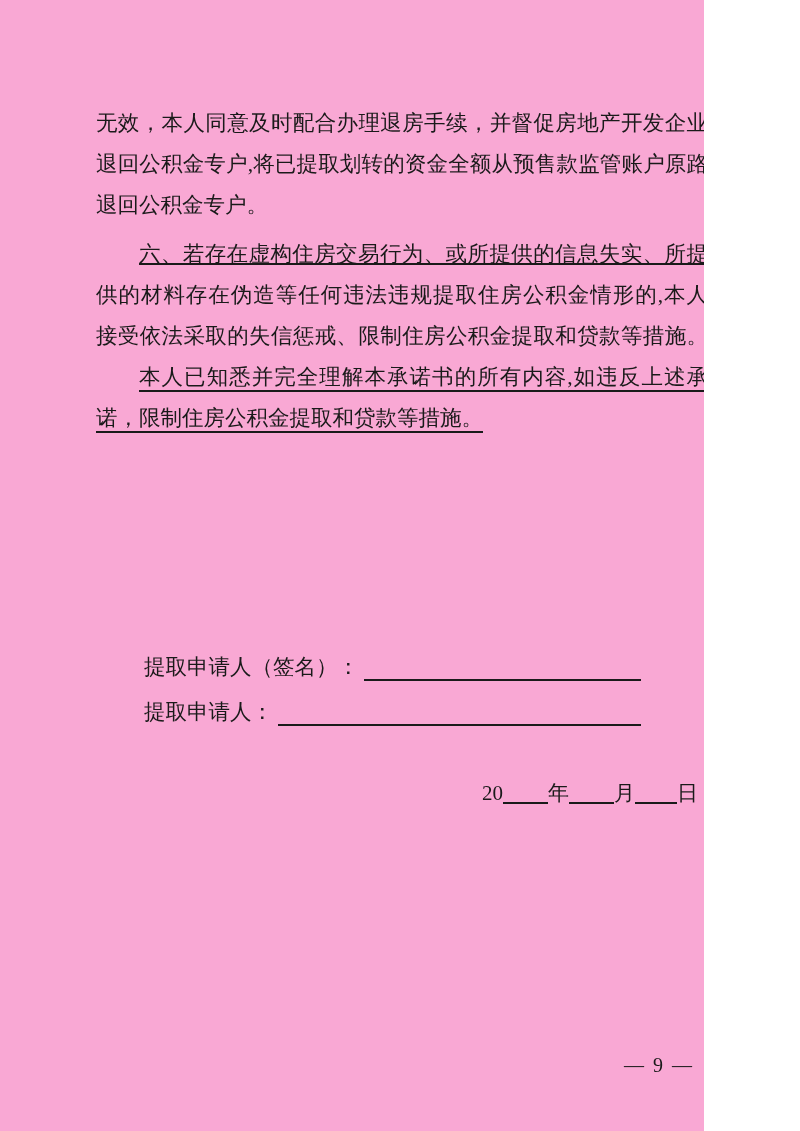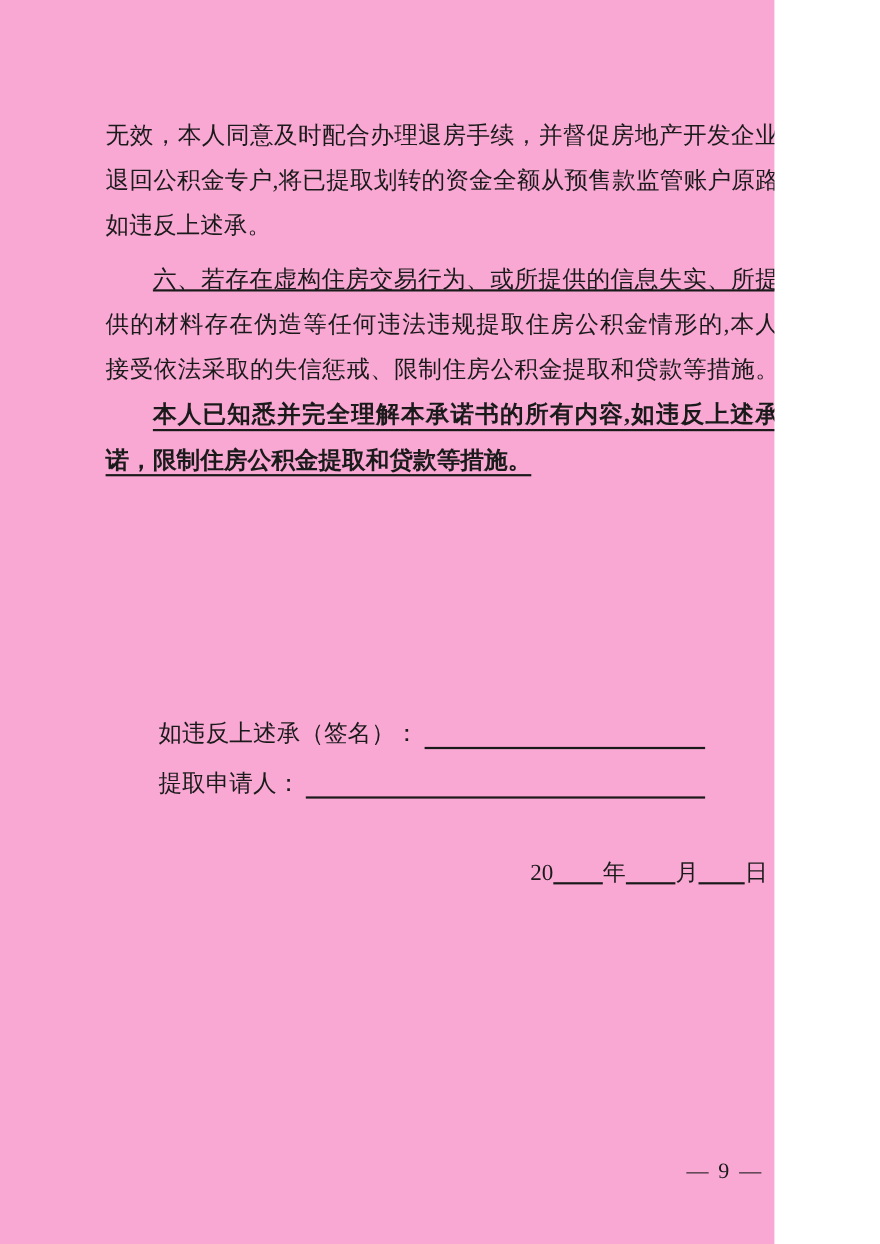--- a/index.html
+++ b/index.html
@@ -28,21 +28,21 @@
   .para.gap-before { margin-top: 8px; }
   .line {
     line-height: 41px;
     text-align: justify;
     text-align-last: justify;
     text-justify: inter-character;
   }
   .line.indent { text-indent: 43px; text-decoration: underline; }
   .line.short-last { text-align-last: left; }
   .commitment .line {
-    font-weight: 700;
+    font-weight: 400;
     text-decoration: underline;
     text-decoration-thickness: 2px;
     text-underline-offset: 6px;
     text-decoration-color: #1a1a1a;
   }
   
   .sig-block {
     position: absolute;
     left: 144px;
     top: 645px;
@@ -91,39 +91,39 @@
 </head>
 <body>
 
 <div class="page">
 
   <div class="body-text">
 
     <div class="para">
       <div class="line">无效，本人同意及时配合办理退房手续，并督促房地产开发企业</div>
       <div class="line">退回公积金专户,将已提取划转的资金全额从预售款监管账户原路</div>
-      <div class="line short-last">如违反上述承。</div>
+      <div class="line short-last">退回公积金专户。</div>
     </div>
 
     <div class="para gap-before">
       <div class="line indent">六、若存在虚构住房交易行为、或所提供的信息失实、所提</div>
       <div class="line">供的材料存在伪造等任何违法违规提取住房公积金情形的,本人</div>
       <div class="line">接受依法采取的失信惩戒、限制住房公积金提取和贷款等措施。</div>
     </div>
 
     <div class="para commitment">
       <div class="line indent">本人已知悉并完全理解本承诺书的所有内容,如违反上述承</div>
       <div class="line short-last">诺，限制住房公积金提取和贷款等措施。</div>
     </div>
 
   </div>
 
   <div class="sig-block">
     <div class="sig-row">
-      <span class="sig-label">如违反上述承（签名）：</span>
+      <span class="sig-label">提取申请人（签名）：</span>
       <span class="sig-blank"></span>
     </div>
     <div class="sig-row">
       <span class="sig-label">提取申请人：</span>
       <span class="sig-blank"></span>
     </div>
   </div>
 
   <div class="date-row">
     <span>20</span><span class="date-blank"></span><span>年</span><span class="date-blank"></span><span>月</span><span class="date-blank day"></span><span>日</span>

